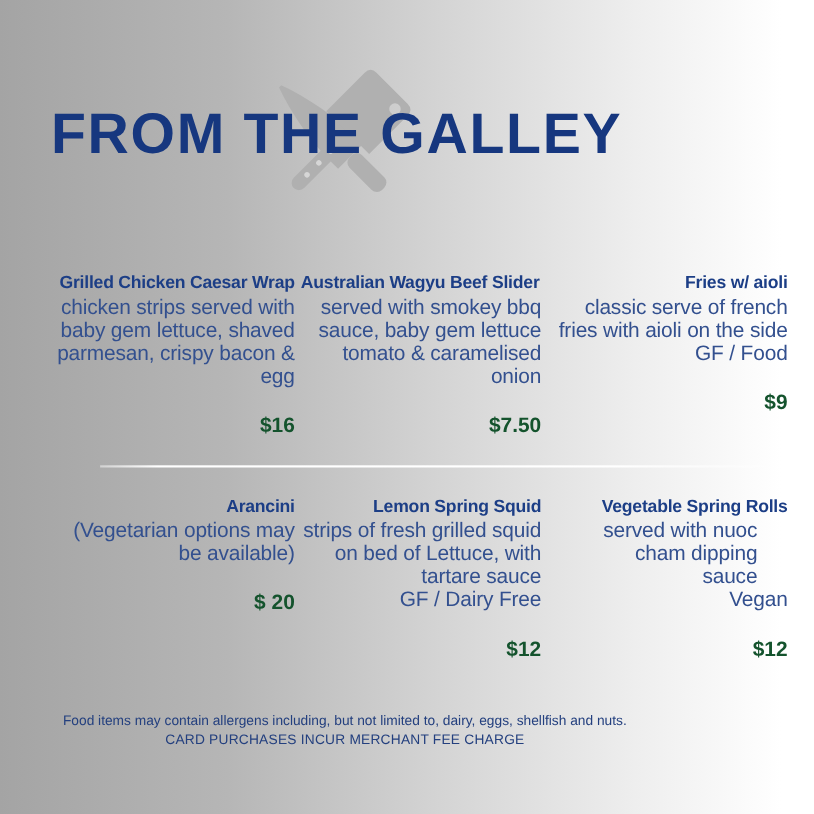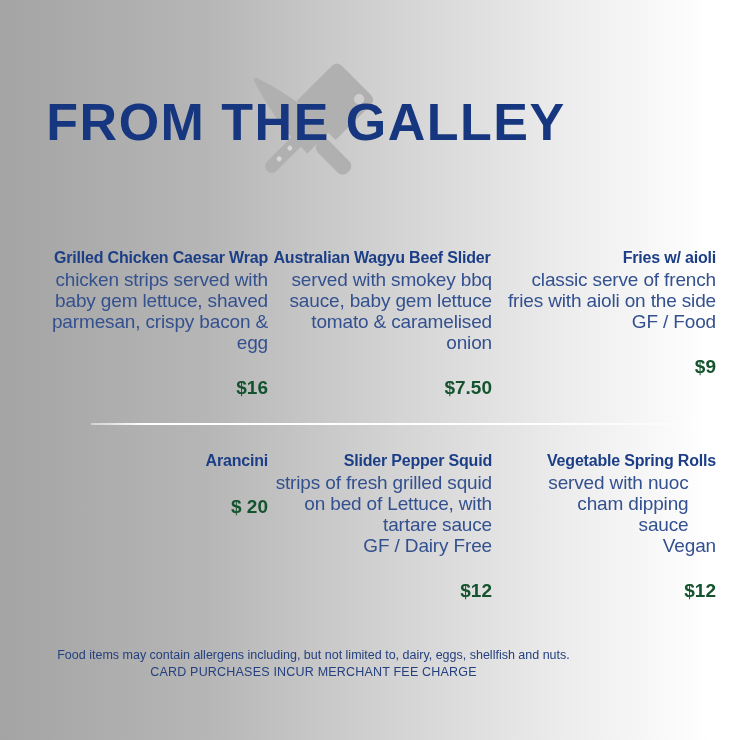--- a/index.html
+++ b/index.html
@@ -101,24 +101,25 @@
         <p class="item-note">GF / Food</p>
         <p class="item-price">$9</p>
       </article>
     </section>
 
     <hr class="divider">
 
     <section class="menu-row row-2">
       <article class="cell">
         <h2 class="item-name">Arancini</h2>
+        <p class="item-note">(Vegetarian options may be available)</p>
         <p class="item-price">$ 20</p>
       </article>
       <article class="cell">
-        <h2 class="item-name">Slider Pepper Squid</h2>
+        <h2 class="item-name">Lemon Spring Squid</h2>
         <p class="item-desc">strips of fresh grilled squid on bed of Lettuce, with tartare sauce</p>
         <p class="item-note">GF / Dairy Free</p>
         <p class="item-price">$12</p>
       </article>
       <article class="cell">
         <h2 class="item-name">Vegetable Spring Rolls</h2>
         <p class="item-desc w165">served with nuoc cham dipping sauce</p>
         <p class="item-note">Vegan</p>
         <p class="item-price">$12</p>
       </article>

